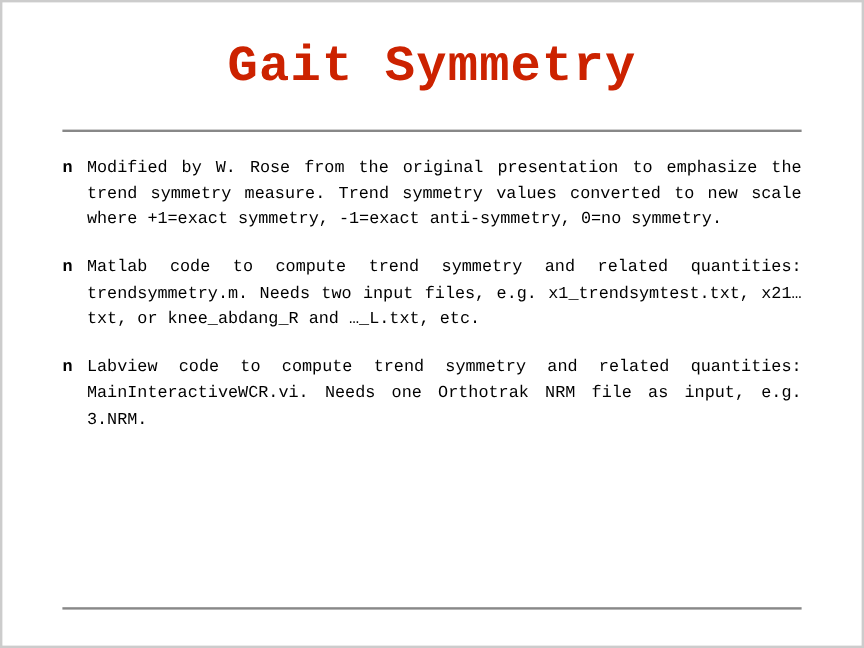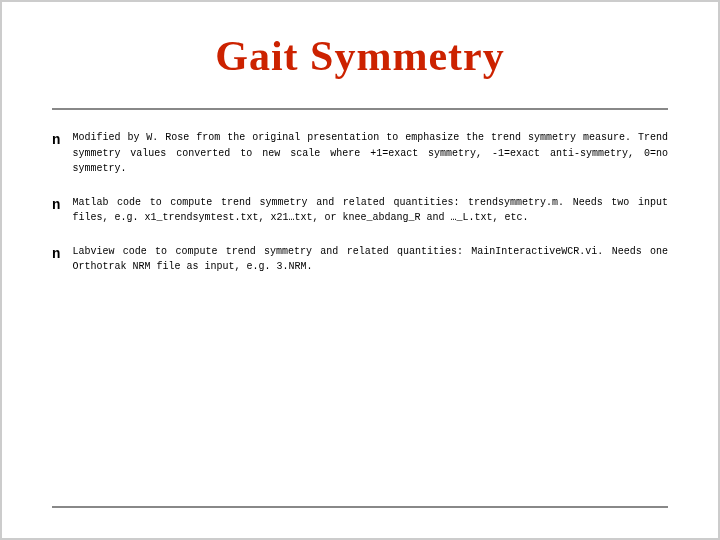--- a/index.html
+++ b/index.html
@@ -24,21 +24,21 @@
       height: 540px;
       background: #ffffff;
       border: 2px solid #cccccc;
       padding: 30px 50px 30px 50px;
       display: flex;
       flex-direction: column;
     }
 
     .slide-title {
       text-align: center;
-      font-family: Liberation Serif, serif;
+      font-family: Liberation Mono, monospace;
       font-size: 42px;
       font-weight: bold;
       color: #cc2200;
       margin-bottom: 28px;
       letter-spacing: 1px;
     }
 
     .content-area {
       display: flex;
       flex-direction: column;
@@ -56,21 +56,21 @@
     .bullet-marker {
       font-size: 14px;
       color: #000000;
       margin-top: 2px;
       flex-shrink: 0;
       font-weight: bold;
     }
 
     .bullet-text {
       font-family: 'Courier New', Courier, monospace;
-      font-size: 10px;
+      font-size: 14px;
       line-height: 1.55;
       color: #000000;
       text-align: justify;
     }
 
     .divider-top {
       width: 100%;
       height: 2px;
       background: #888888;
       margin-bottom: 20px;

